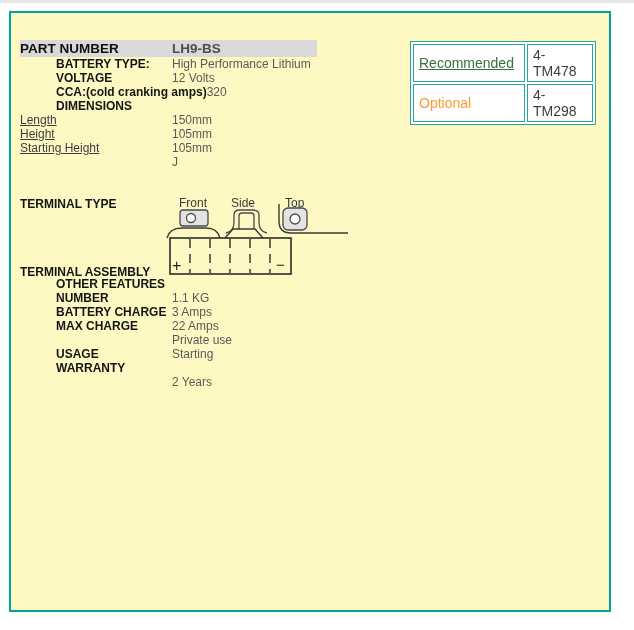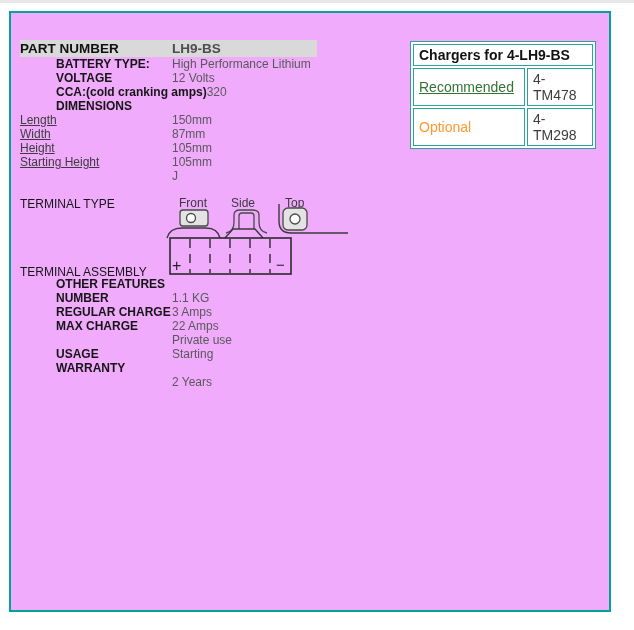--- a/index.html
+++ b/index.html
@@ -1,32 +1,32 @@
 <!DOCTYPE html>
 <html><head>
 <meta charset="utf-8">
 <style>
   * { margin:0; padding:0; box-sizing:border-box; }
   html,body { width:634px; height:630px; background:#ffffff; font-family:"Liberation Sans", sans-serif; }
   #topstrip { position:absolute; left:0; top:0; width:634px; height:3px; background:#e7e7e7; }
-  #page { position:absolute; left:9px; top:11px; width:602px; height:601px; border:2px solid #00a39a; background:#f0abfc; }
+  #page { position:absolute; left:9px; top:11px; width:602px; height:601px; border:2px solid #00a39a; background:#fef9c3; }
 
   
   #spec1 { position:absolute; left:9px; top:27px; width:382px; }
   #spec2 { position:absolute; left:9px; top:264px; width:382px; }
   .hdr-row { display:flex; width:297px; height:17px; background:#d9d9d9; align-items:center; }
   .hdr-row .lbl { font-size:13.5px; font-weight:bold; color:#111; min-width:152px; }
   .hdr-row .val { font-size:13.5px; font-weight:bold; color:#4d4d4d; }
   .row { display:flex; height:14px; line-height:14px; font-size:12px; }
   .lbl { flex:0 0 auto; min-width:152px; }
   .b   { font-weight:bold; color:#151515;padding-left:36px; }
   .p   { font-weight:normal; color:#3d3d3d;text-decoration:underline; }
   .val { color:#595959; white-space:nowrap; }
 
-  .term-label { position:absolute; left:9px; font-size:12px; font-weight:normal; color:#151515; line-height:14px; }
+  .term-label { position:absolute; left:9px; font-size:12px; font-weight:bold; color:#151515; line-height:14px; }
   #term-type     { top:184px; }
   #term-assembly { top:238px;margin-top:14px; }
   #diagram { position:absolute; left:150px; top:181px; }
 
   
   #chargers { position:absolute; left:399px; top:28px; border:1px solid #2da49a; border-collapse:separate; border-spacing:2px; background:#fff; }
   #chargers td { border:1px solid #2da49a; font-size:14px; padding:2px 5px; height:22px; vertical-align:middle; background:#fff; }
   #chargers .title-cell { font-weight:bold; color:#111; }
   #chargers .type-col  { width:112px; }
   #chargers .model-col { width:66px; color:#3d3d3d; }
@@ -57,24 +57,20 @@
       <span class="lbl b">CCA:(cold cranking amps)</span>
       <span class="val">320</span>
     </div>
     <div class="row">
       <span class="lbl b">DIMENSIONS</span>
       <span class="val"></span>
     </div>
     <div class="row">
       <span class="lbl p">Length</span>
       <span class="val">150mm</span>
-    </div>
-    <div class="row">
-      <span class="lbl p">Width</span>
-      <span class="val">87mm</span>
     </div>
     <div class="row">
       <span class="lbl p">Height</span>
       <span class="val">105mm</span>
     </div>
     <div class="row">
       <span class="lbl p">Starting Height</span>
       <span class="val">105mm</span>
     </div>
     <div class="row">
@@ -129,21 +125,21 @@
   <div id="spec2">
     <div class="row">
       <span class="lbl b">OTHER FEATURES</span>
       <span class="val"></span>
     </div>
     <div class="row">
       <span class="lbl b">NUMBER</span>
       <span class="val">1.1 KG</span>
     </div>
     <div class="row">
-      <span class="lbl b">REGULAR CHARGE</span>
+      <span class="lbl b">BATTERY CHARGE</span>
       <span class="val">3 Amps</span>
     </div>
     <div class="row">
       <span class="lbl b">MAX CHARGE</span>
       <span class="val">22 Amps</span>
     </div>
     <div class="row">
       <span class="lbl p"></span>
       <span class="val">Private use</span>
     </div>
@@ -157,23 +153,20 @@
     </div>
     <div class="row">
       <span class="lbl p"></span>
       <span class="val">2 Years</span>
     </div>
   </div>
 
   <table id="chargers">
     <tbody>
       <tr>
-        <td class="title-cell" colspan="2">Chargers for 4-LH9-BS</td>
-      </tr>
-      <tr>
         <td class="type-col green">Recommended</td>
         <td class="model-col">4-TM478</td>
       </tr>
       <tr>
         <td class="type-col orange">Optional</td>
         <td class="model-col">4-TM298</td>
       </tr>
     </tbody>
   </table>
 

